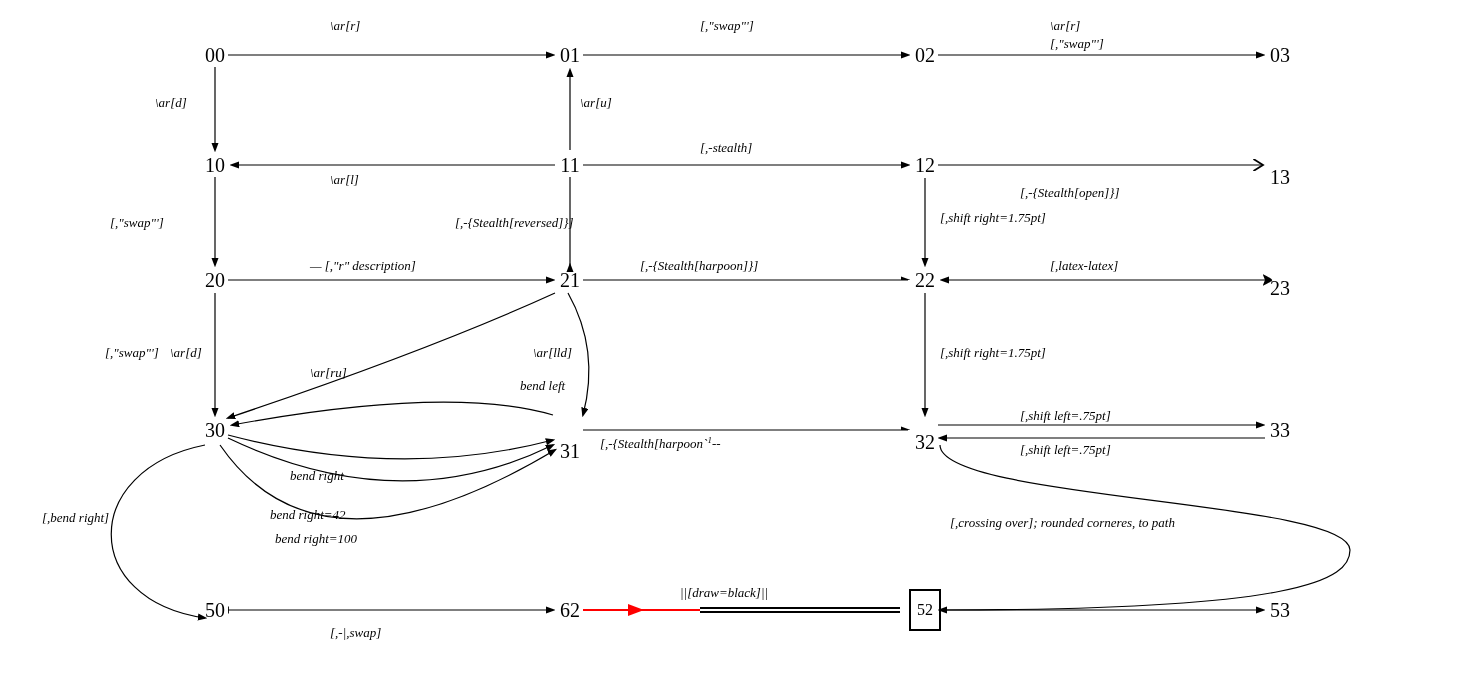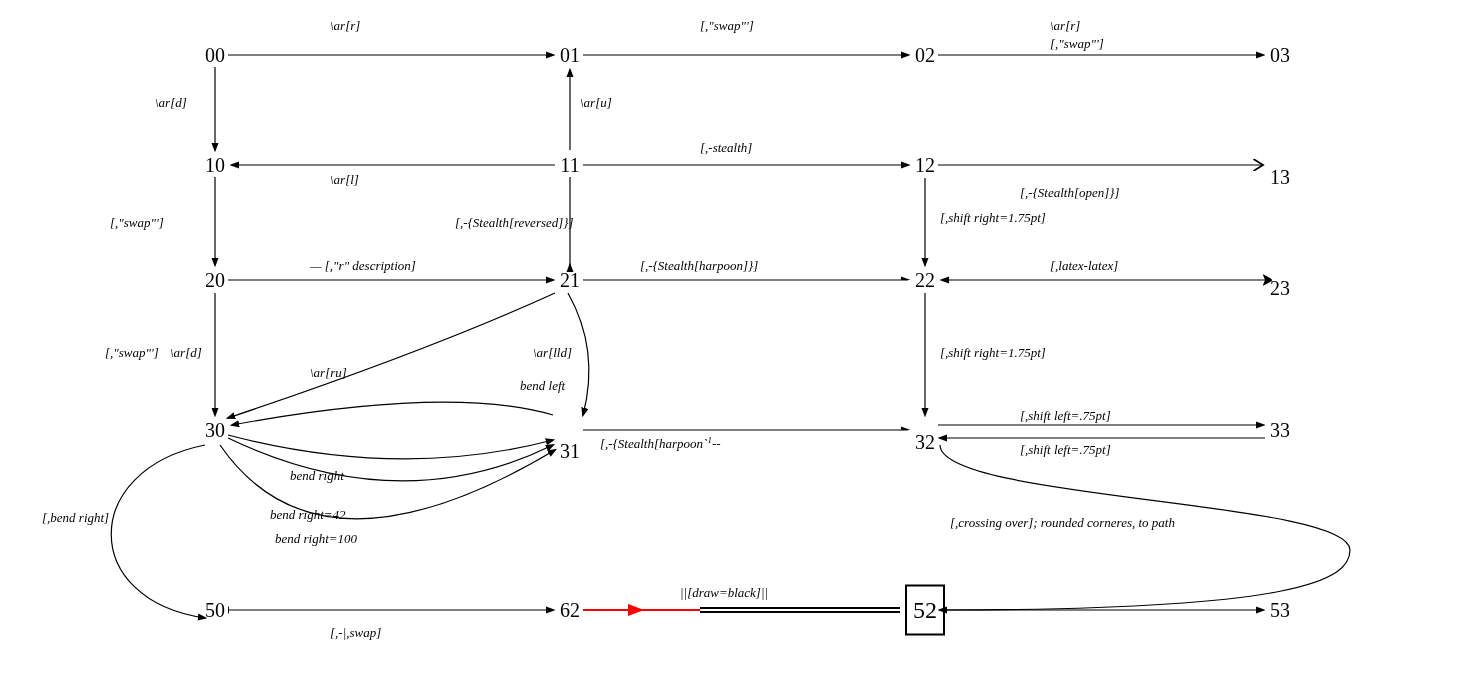--- a/index.html
+++ b/index.html
@@ -18,21 +18,21 @@
       height: 698px;
     }
     .node {
       position: absolute;
       font-size: 20px;
       font-weight: normal;
       transform: translate(-50%, -50%);
     }
     .node-boxed {
       position: absolute;
-      font-size: 24px;
+      font-size: 16px;
       font-weight: normal;
       transform: translate(-50%, -50%);
       border: 2px solid black;
       padding: 10px 6px;
     }
     .label {
       position: absolute;
       font-size: 13px;
       text-align: center;
       white-space: nowrap;

